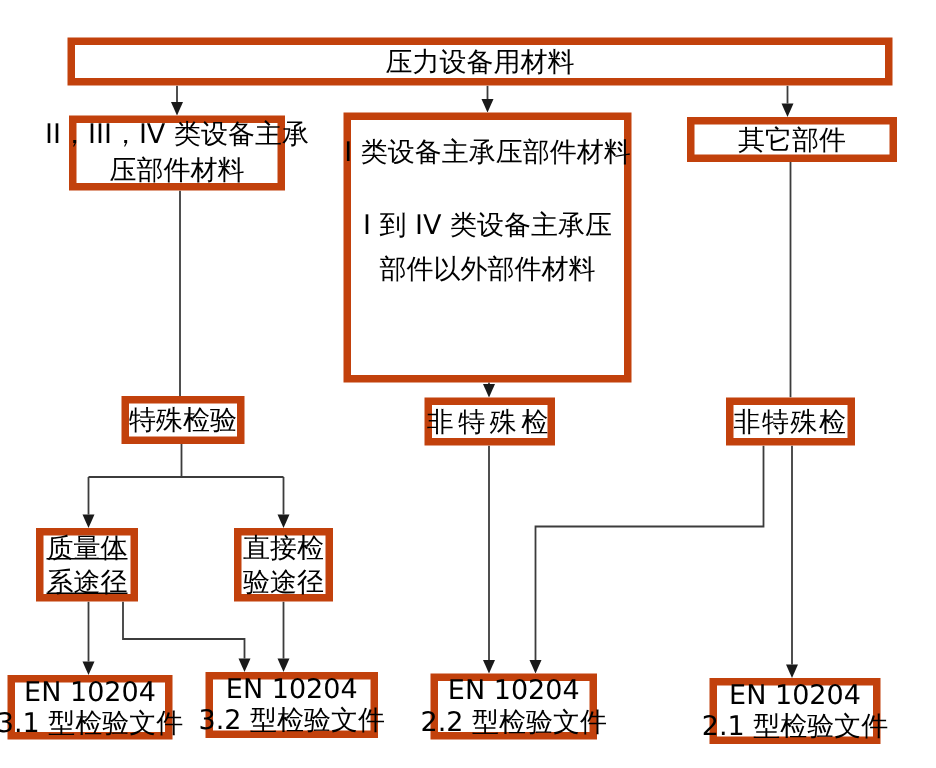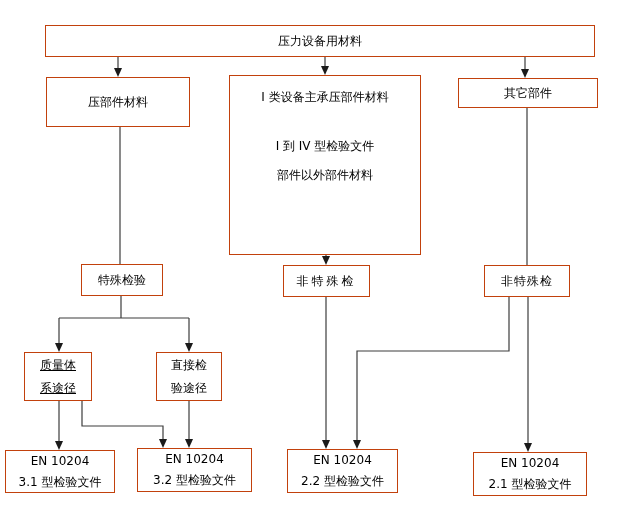--- a/index.html
+++ b/index.html
@@ -13,28 +13,28 @@
   }
   .connectors{
     position:absolute;left:0;top:0;width:624px;height:512px;
     pointer-events:none;
   }
   .connectors path{stroke:#3c3c3c;stroke-width:1.2;fill:none;}
   .connectors polygon{fill:#1a1a1a;stroke:none;}
   .node{
     position:absolute;
     box-sizing:border-box;
-    border:1px solid #c2410c;
+    border:5px solid #c2410c;
     background:#ffffff;
     display:flex;
     flex-direction:column;
     align-items:center;
     justify-content:center;
     text-align:center;
-    font-size:12px;
+    font-size:18px;
     line-height:23px;
   }
   .node span{display:block;white-space:nowrap;}
   
   .n-root   {left:45px;  top:25px;  width:550px; height:32px;}
   .n-left2  {left:46px;  top:77px;  width:144px; height:50px; line-height:24px;}
   .n-mid2   {left:229px; top:75px;  width:192px; height:180px; justify-content:flex-start;}
   .n-right2 {left:458px; top:78px;  width:140px; height:30px;}
   .n-special{left:81px;  top:264px; width:82px;  height:32px;}
   .n-nonspec-mid  {left:283px; top:265px; width:87px; height:32px; letter-spacing:3px;}
@@ -121,26 +121,27 @@
       <path d="M528,297 V443"></path>
         <polygon points="524,443 532,443 528,452"></polygon>
     </g>
   </svg>
 
   <div class="node n-root">
     <span>压力设备用材料</span>
   </div>
 
   <div class="node n-left2">
+    <span>II，III，IV 类设备主承</span>
     <span>压部件材料</span>
   </div>
 
   <div class="node n-mid2">
     <span class="m1">I 类设备主承压部件材料</span>
-    <span class="m2">I 到 IV 型检验文件</span>
+    <span class="m2">I 到 IV 类设备主承压</span>
     <span class="m3">部件以外部件材料</span>
   </div>
 
   <div class="node n-right2">
     <span>其它部件</span>
   </div>
 
   <div class="node n-special">
     <span>特殊检验</span>
   </div>

